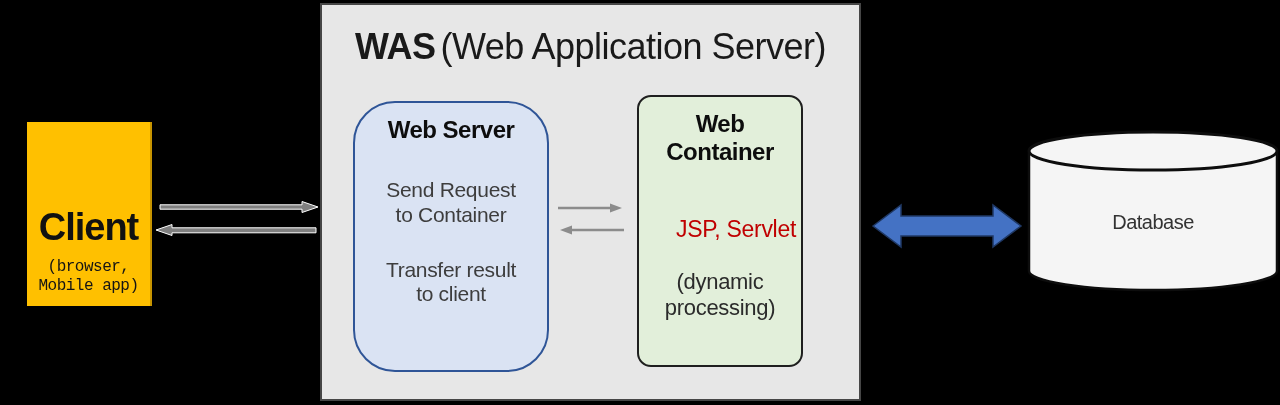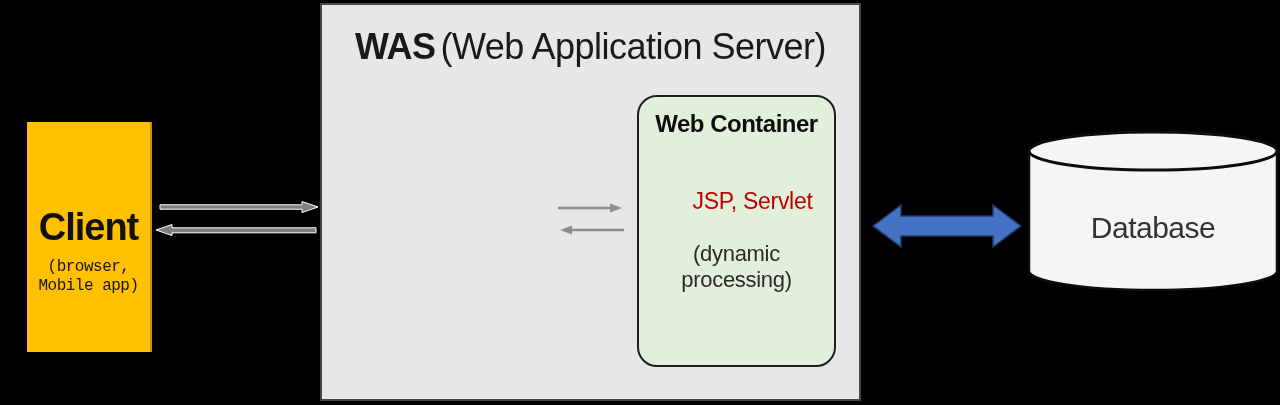--- a/index.html
+++ b/index.html
@@ -11,21 +11,21 @@
   }
   .stage {
     position: relative;
     width: 1280px; height: 405px;
     background: #000;
   }
 
   
   .client-box {
     position: absolute; left: 27px; top: 122px;
-    width: 125px; height: 230px;
+    width: 125px; height: 184px;
     background: #FFC000;
     border-right: 2px solid #c79400;
     box-sizing: border-box;
     text-align: center;
   }
   .client-title {
     margin-top: 84px;
     font-size: 38px; font-weight: 700;
     letter-spacing: -1px;
     color: #111;
@@ -62,24 +62,24 @@
     position: absolute; left: 353px; top: 101px;
     width: 196px; height: 271px;
     background: #DAE3F3;
     border: 2px solid #2F5597;
     border-radius: 42px;
     box-sizing: border-box;
     text-align: center;
   }
   .web-container-box {
     position: absolute; left: 637px; top: 95px;
-    width: 199px; height: 272px;
+    width: 166px; height: 272px;
     background: #E2EFDA;
     border: 2px solid #1f1f1f;
-    border-radius: 20px;
+    border-radius: 14px;
     box-sizing: border-box;
     text-align: center;
   }
   .inner-title {
     margin-top: 13px;
     font-size: 24px; font-weight: 700;
     color: #0d0d0d;
     letter-spacing: -0.5px;
   }
   .ws-body {
@@ -103,21 +103,21 @@
     color: #2b2b2b;
     white-space: pre-line;
     letter-spacing: -0.3px;
   }
 
   
   .database-label {
     position: absolute; left: 1029px; top: 211px;
     width: 248px;
     text-align: center;
-    font-size: 30px;
+    font-size: 20px;
     color: #333;
     letter-spacing: -0.5px;
   }
 
   .abs { position: absolute; }
 </style>
 </head>
 <body>
 
 <div class="stage">
@@ -127,20 +127,27 @@
     <div class="client-subtitle">(browser,
 Mobile app)</div>
   </div>
 
   <div class="was-box">
     <div class="was-title">
       <span class="was-title-main">WAS</span><span class="was-title-sub">(Web Application Server)</span>
     </div>
   </div>
 
+  <div class="web-server-box">
+    <div class="inner-title">Web Server</div>
+    <div class="ws-body ws-body-1">Send Request
+to Container</div>
+    <div class="ws-body ws-body-2">Transfer result
+to client</div>
+  </div>
 
   <div class="web-container-box">
     <div class="inner-title">Web Container</div>
     <div class="wc-highlight">JSP, Servlet</div>
     <div class="wc-note">(dynamic
 processing)</div>
   </div>
 
   <svg class="abs" style="left:152px; top:199px;" width="172" height="40" viewBox="0 0 172 40">
     <polygon points="8,5.8 150,5.8 150,2.5 166,8 150,13.5 150,10.2 8,10.2" stroke="#ffffff" stroke-width="1" fill="#7F7F7F"></polygon>

